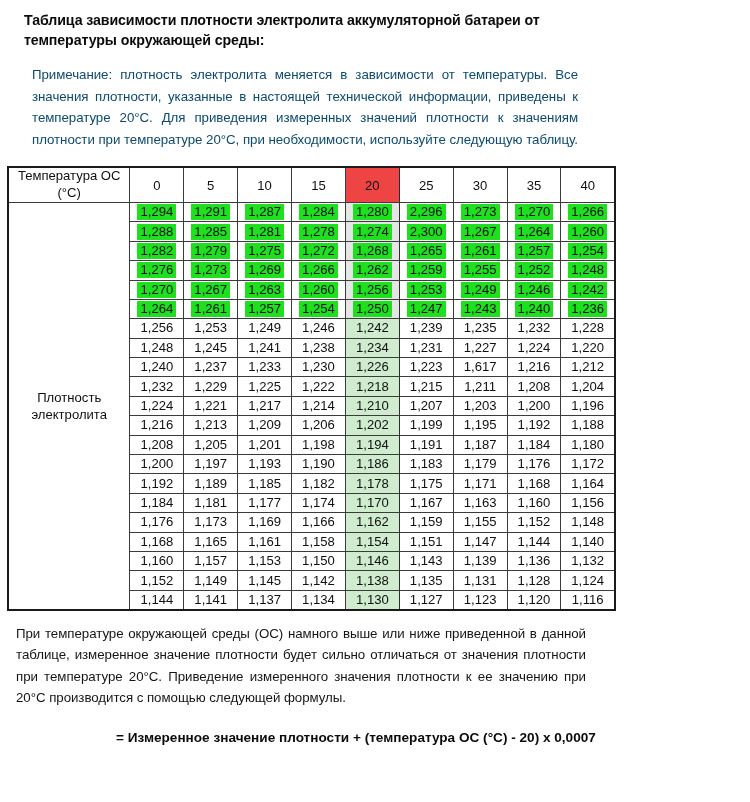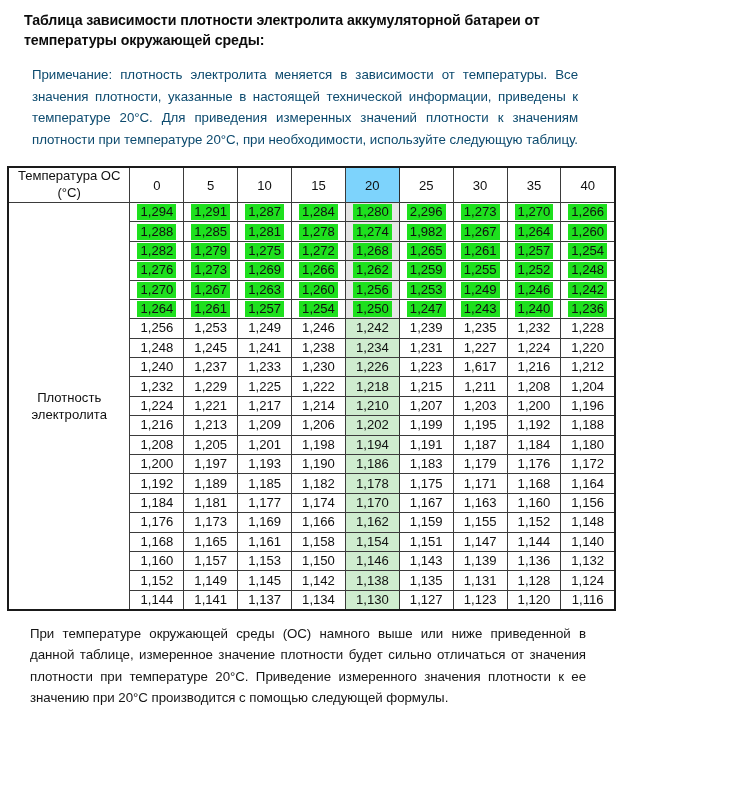--- a/index.html
+++ b/index.html
@@ -80,21 +80,21 @@
   }
 
   th.colhead {
     width: 57px;
     height: 46px;
     font-size: 13.6px;
     border-bottom: 2.2px solid #1a1a1a;
   }
 
   th.colhead.hl-col {
-    background: #7dd3fc;
+    background: #ef4444;
     border-left: 1.6px solid #2c2c2c;
     border-right: 1.6px solid #2c2c2c;
   }
 
   td.rowhead-density {
     border-right: 2.2px solid #1a1a1a;
     font-size: 12.9px;
     line-height: 1.3;
     text-align: center;
     vertical-align: middle;
@@ -123,21 +123,21 @@
   td.cell.bright .val {
     background: #1ee01e;
     padding: 0 3px;
   }
 
   .footer-note {
     font-size: 13.3px;
     line-height: 1.62;
     text-align: justify;
     color: #151515;
-    padding: 12px 30px 0 30px;
+    padding: 12px 30px 0 16px;
     letter-spacing: -0.05px;
   }
 
   .formula {
     padding: 18px 20px 0 38px;
     font-size: 13.6px;
     font-weight: bold;
     color: #0b0b0b;
     line-height: 1.55;
   }
@@ -183,21 +183,21 @@
             <td class="cell bright"><span class="val">1,273</span></td>
             <td class="cell bright"><span class="val">1,270</span></td>
             <td class="cell bright"><span class="val">1,266</span></td>
           </tr>
           <tr>
             <td class="cell bright"><span class="val">1,288</span></td>
             <td class="cell bright"><span class="val">1,285</span></td>
             <td class="cell bright"><span class="val">1,281</span></td>
             <td class="cell bright"><span class="val">1,278</span></td>
             <td class="cell hl-col bright top-tint"><span class="val">1,274</span></td>
-            <td class="cell bright"><span class="val">1,982</span></td>
+            <td class="cell bright"><span class="val">2,300</span></td>
             <td class="cell bright"><span class="val">1,267</span></td>
             <td class="cell bright"><span class="val">1,264</span></td>
             <td class="cell bright"><span class="val">1,260</span></td>
           </tr>
           <tr>
             <td class="cell bright"><span class="val">1,282</span></td>
             <td class="cell bright"><span class="val">1,279</span></td>
             <td class="cell bright"><span class="val">1,275</span></td>
             <td class="cell bright"><span class="val">1,272</span></td>
             <td class="cell hl-col bright top-tint"><span class="val">1,268</span></td>
@@ -404,15 +404,16 @@
             <td class="cell"><span class="val">1,120</span></td>
             <td class="cell"><span class="val">1,116</span></td>
           </tr>
         </tbody>
     </table>
   </div>
 
   <div class="footer-note">При температуре окружающей среды (ОС) намного выше или ниже приведенной в данной таблице, измеренное значение плотности будет сильно отличаться от значения плотности при температуре 20°C. Приведение измеренного значения плотности к ее значению при 20°C производится с помощью следующей формулы.</div>
 
   <div class="formula">
+    <div class="line2">= Измеренное значение плотности + (температура ОС (°C) - 20) x 0,0007</div>
   </div>
 
 </div>
 
 </body></html>

